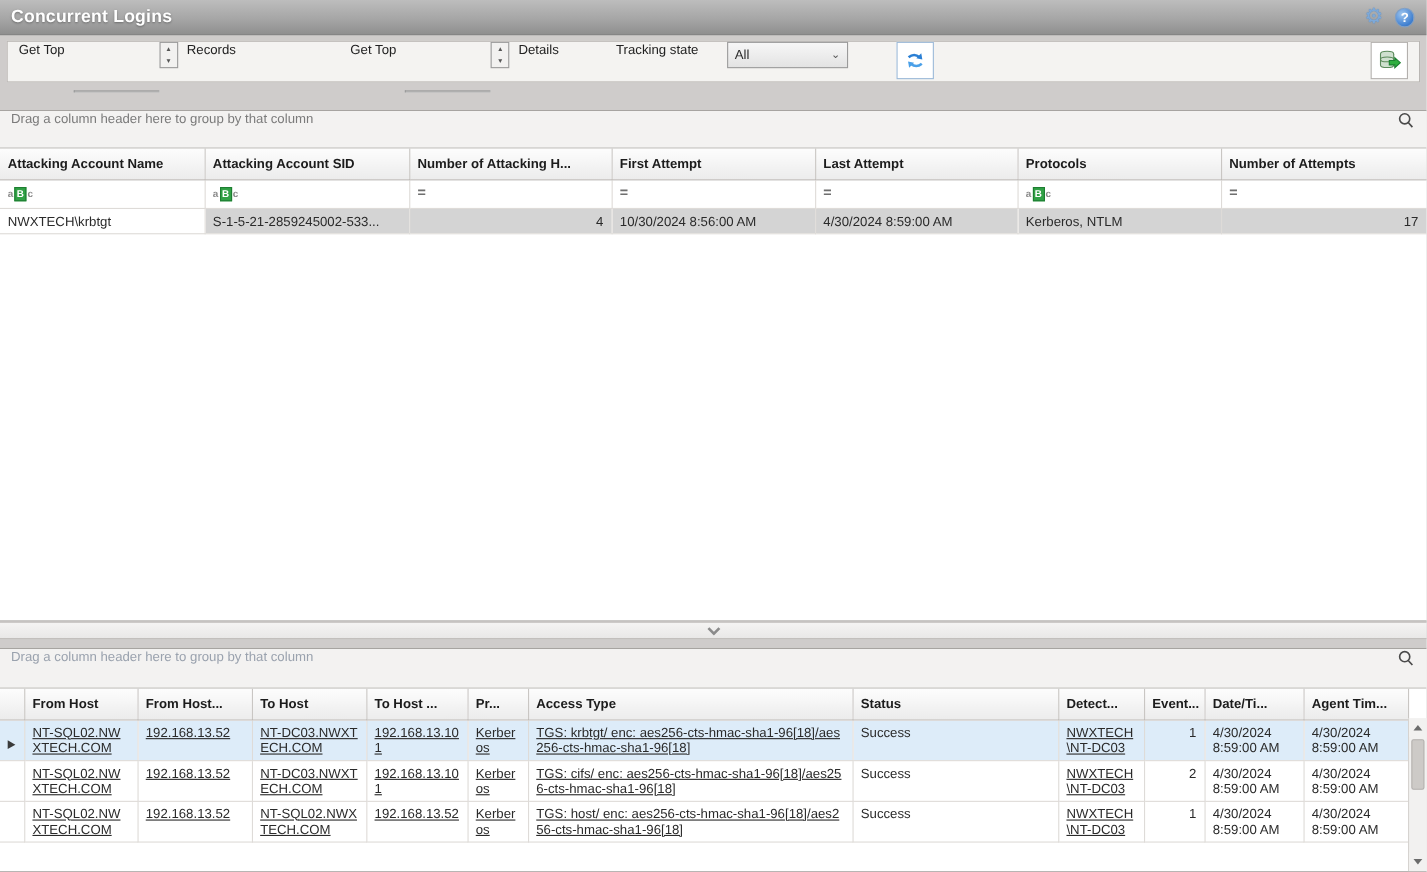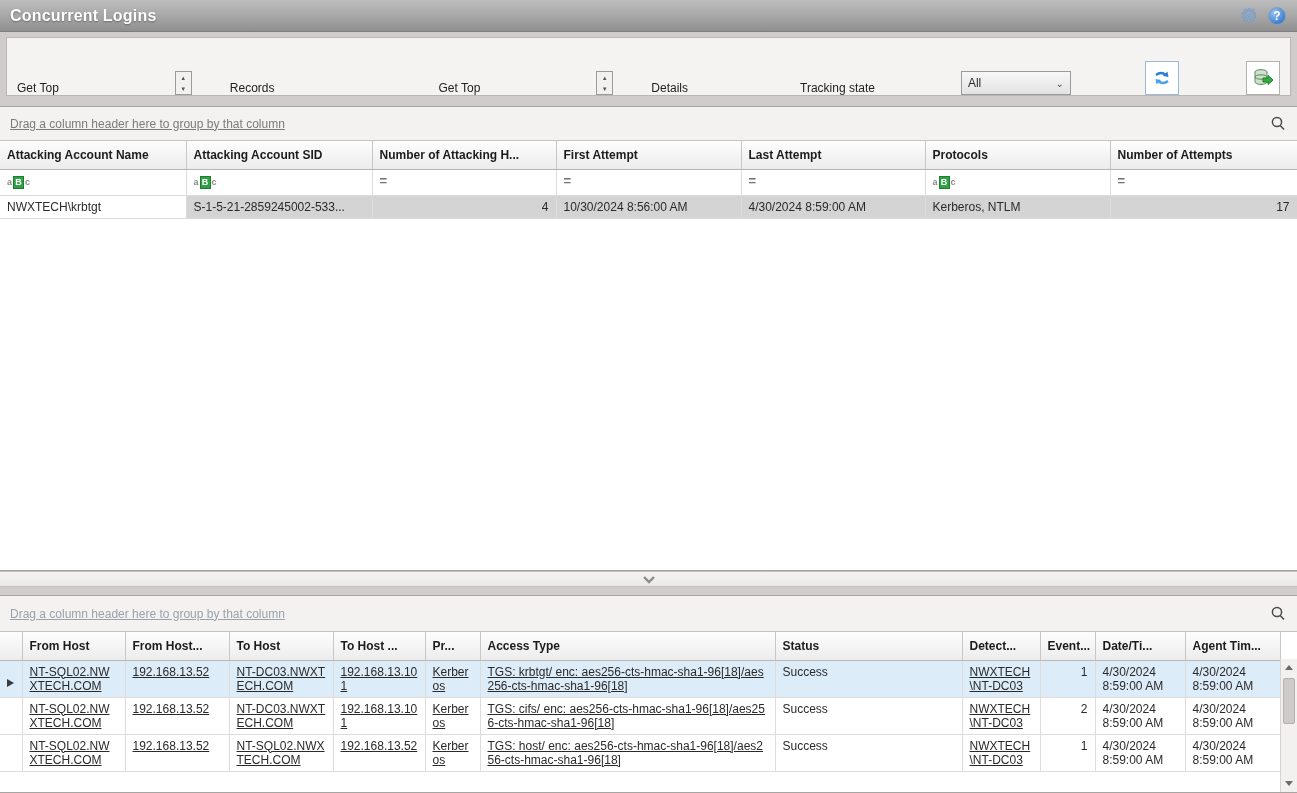--- a/index.html
+++ b/index.html
@@ -29,22 +29,22 @@
   .help-circle {
     width:18px; height:18px; border-radius:50%;
     background:radial-gradient(circle at 35% 30%, #9cc4ee, #3f7fd0 70%, #2d63ab);
     color:#fff; font-size:12px; font-weight:bold; display:flex; align-items:center; justify-content:center;
     border:1px solid #7f9fc6;
   }
 
   
   .toolbar-wrap { flex:0 0 58px; padding:5px 6px 0 6px; }
   .toolbar {
-    height:59px; background:#f4f3f1; border:1px solid #b9b6b3;
-    display:flex; align-items:flex-end; padding:0 10px;gap:30px;
+    height:38px; background:#f4f3f1; border:1px solid #b9b6b3;
+    display:flex; align-items:flex-start; padding:0 10px;
   }
   .tb-label { color:#222; margin-right:8px; white-space:nowrap; }
   .spin-box { display:flex; align-items:stretch; height:24px; margin-right:8px; }
   .spin-box input {
     width:78px; border:1px solid #9a9a9a; border-right:none; background:#fff;
     text-align:right; padding:0 6px; font:12px "Liberation Sans","DejaVu Sans",sans-serif; outline:none;margin-top:44px;
   }
   .spin-btns { width:17px; border:1px solid #9a9a9a; background:#f2f1f0; display:flex; flex-direction:column; }
   .spin-btns .sb { flex:1; display:flex; align-items:center; justify-content:center; cursor:pointer; font-size:6px; color:#555; line-height:1; }
   .gap-lg { width:96px; } .gap-md { width:44px; } .gap-sm { width:18px; }
@@ -60,21 +60,21 @@
     display:flex; align-items:center; justify-content:center; cursor:pointer;
   }
   .toolbar .right { margin-left:auto; }
 
   
   .grid { background:#fff; border:1px solid #a7a4a1; border-left:none; border-right:none; display:flex; flex-direction:column; overflow:hidden; position:relative; }
   .grid1 { flex:0 0 465px; margin-top:10px; }
   .grid2 { flex:1; margin-top:8px; }
   .group-panel {
     height:34px; background:#f3f2f1; border-bottom:1px solid #c6c3c0;
-    display:flex; align-items:center; padding:0 10px; color:#7b7b7b;text-decoration:underline;
+    display:flex; align-items:flex-start; padding:0 10px; color:#7b7b7b;
   }
   .grid2 .group-panel { color:#9aa2ae; height:36px; }
   .group-panel .gp-text { flex:1; }
   .search-icon { width:18px; height:18px; cursor:pointer; }
 
   table.dxgrid { border-collapse:collapse; table-layout:fixed; width:1297px; }
   table.dxgrid2 { width:1280px; }
   .dxgrid th {
     background:linear-gradient(#fdfdfd,#ececec);
     border-right:1px solid #c9c6c3; border-bottom:1px solid #b9b6b3;

